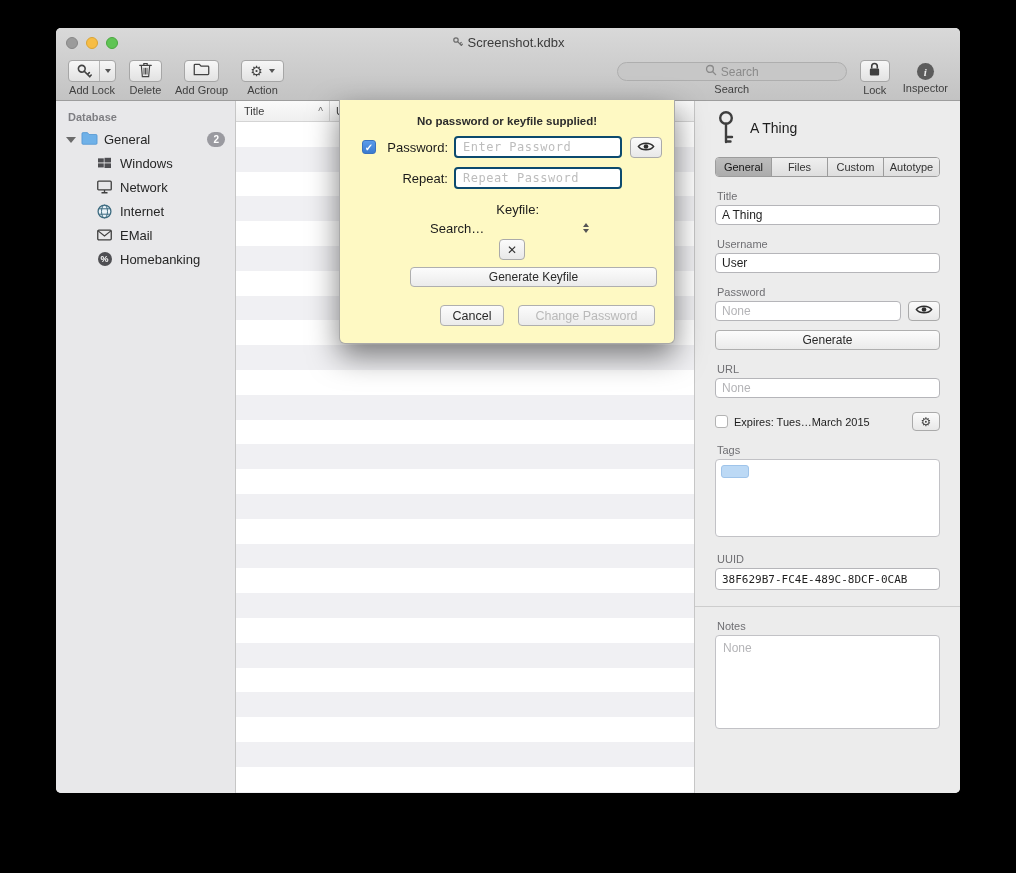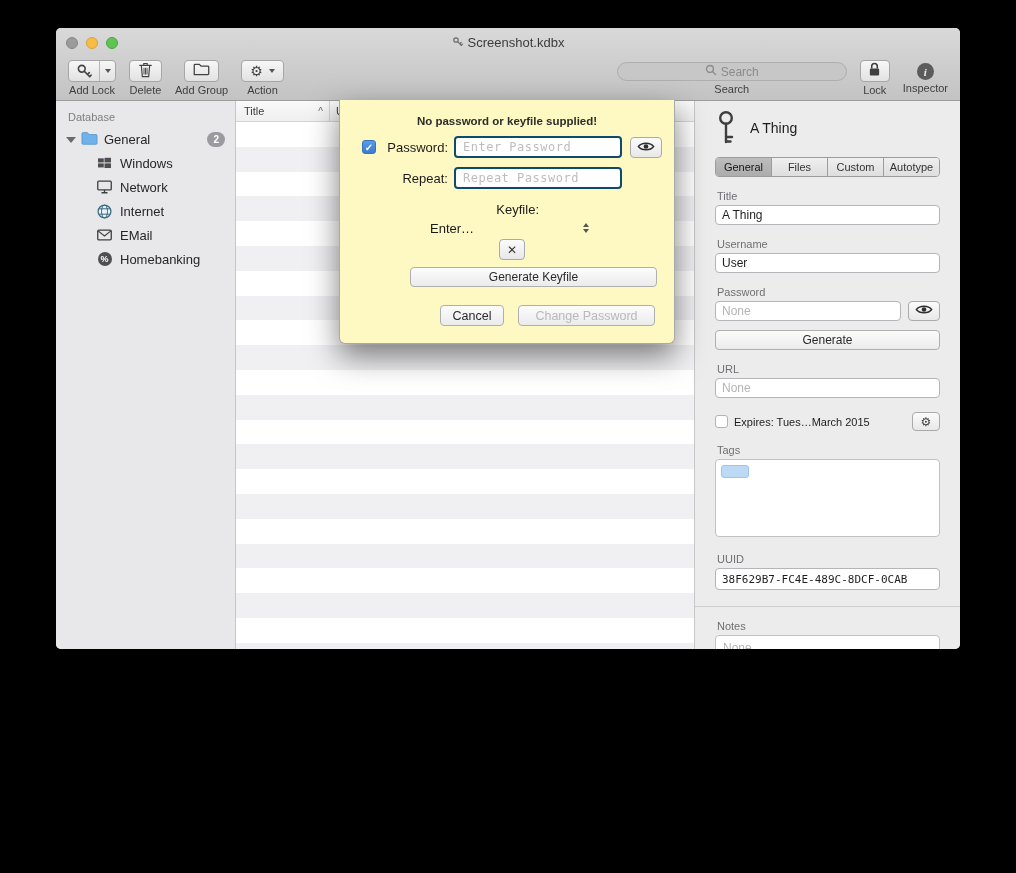--- a/index.html
+++ b/index.html
@@ -1,18 +1,18 @@
 <!DOCTYPE html>
 <html><head>
 <meta charset="utf-8">
 <style>
   html,body{margin:0;padding:0;background:#000;}
   body{width:1016px;height:873px;position:relative;font-family:"Liberation Sans",sans-serif;-webkit-user-select:none;}
   .screen{width:1016px;height:873px;background:#000;position:relative;overflow:hidden;}
-  .window{position:absolute;left:56px;top:28px;width:904px;height:621px;border-radius:5px;overflow:hidden;background:#ececec;box-shadow:0 22px 55px rgba(0,0,0,.65);}
+  .window{position:absolute;left:56px;top:28px;width:904px;height:765px;border-radius:5px;overflow:hidden;background:#ececec;box-shadow:0 22px 55px rgba(0,0,0,.65);}
   
   .chrome{background:linear-gradient(#d9d9d9,#c3c3c3);border-bottom:1px solid #9d9d9d;}
   .titlebar{height:29px;position:relative;display:flex;align-items:center;justify-content:center;}
   .traffic{position:absolute;left:10px;top:0;height:100%;display:flex;align-items:center;gap:8px;}
   .tl{width:12px;height:12px;border-radius:50%;box-sizing:border-box;}
   .tl.close{background:#9b9b9b;border:1px solid #878787;}
   .tl.min{background:#f7bd45;border:1px solid #d9a435;}
   .tl.max{background:#5fc454;border:1px solid #4aa73f;}
   .title-wrap{display:flex;align-items:center;gap:5px;font-size:13px;color:#3b3b3b;}
   .toolbar{height:43px;display:flex;align-items:flex-start;padding:3px 12px 0;box-sizing:border-box;}
@@ -23,21 +23,21 @@
   .seg-main{padding:0 7px;display:flex;align-items:center;height:100%;}
   .seg-arrow{width:15px;height:100%;border-left:1px solid #b7b7b7;display:flex;align-items:center;justify-content:center;}
   .chev-down{width:0;height:0;border-left:3.5px solid transparent;border-right:3.5px solid transparent;border-top:4px solid #555;}
   .tb-right{margin-left:auto;display:flex;align-items:flex-start;}
   .search-field{width:230px;height:19px;border-radius:10px;background:#c7c7c7;border:1px solid #aeaeae;display:flex;align-items:center;justify-content:center;gap:4px;color:#8a8a8a;font-size:12px;box-sizing:border-box;margin-top:2px;}
   .circle-i{width:17px;height:17px;border-radius:50%;background:#5c5c5c;color:#ededed;font:italic bold 11px "Liberation Serif",serif;display:flex;align-items:center;justify-content:center;margin-top:3px;}
   .gear-glyph{font-size:14px;color:#444;line-height:1;}
   
   .content{display:flex;height:692px;}
   .sidebar{width:180px;background:#e8e8ea;border-right:1px solid #c6c6c6;box-sizing:border-box;padding-top:6px;font-size:13px;color:#262626;flex:none;}
-  .sb-header{font-size:11px;font-weight:normal;color:#7e7e82;padding:4px 0 5px 12px;}
+  .sb-header{font-size:11px;font-weight:bold;color:#7e7e82;padding:4px 0 5px 12px;}
   .sb-root{display:flex;align-items:center;height:23px;padding-left:10px;}
   .disclosure{width:0;height:0;border-left:5px solid transparent;border-right:5px solid transparent;border-top:6px solid #6b6b6b;margin-right:5px;}
   .sb-root-label{flex:1;margin-left:6px;}
   .badge{background:#9a9aa0;color:#fff;font-size:10px;font-weight:bold;border-radius:8px;padding:2px 6px;margin-right:10px;}
   .sb-item{display:flex;align-items:center;height:24px;padding-left:40px;}
   .sb-icon{width:17px;display:flex;justify-content:center;align-items:center;margin-right:7px;flex:none;}
   .coin{width:14px;height:14px;border-radius:50%;background:#4f4f53;color:#fff;font-size:9px;font-weight:bold;display:flex;align-items:center;justify-content:center;}
   .entry-list{flex:1;display:flex;flex-direction:column;background:#fff;border-right:1px solid #c6c6c6;box-sizing:border-box;min-width:0;}
   .list-header{height:21px;background:linear-gradient(#fafafa,#efefef);border-bottom:1px solid #d4d4d4;display:flex;font-size:11px;color:#3c3c3c;box-sizing:border-box;flex:none;}
   .col-title{width:94px;display:flex;align-items:center;justify-content:space-between;padding:0 6px 0 8px;border-right:1px solid #d4d4d4;box-sizing:border-box;}
@@ -380,21 +380,21 @@
         <span class="dlg-label">Repeat:</span>
         <div class="dlg-field">
           <span class="mono-ph">Repeat Password</span>
         </div>
       </div>
 
       <div class="dlg-row keyfile">
         <span class="cb-cell"></span>
         <span class="dlg-label">Keyfile:</span>
         <div class="popup">
-          <span>Enter…</span>
+          <span>Search…</span>
           <span class="stepper">
               <i class="up"></i>
               <i class="down"></i>
             </span>
         </div>
         <div class="mini-bezel xbtn">
           <span>✕</span>
         </div>
       </div>
 

